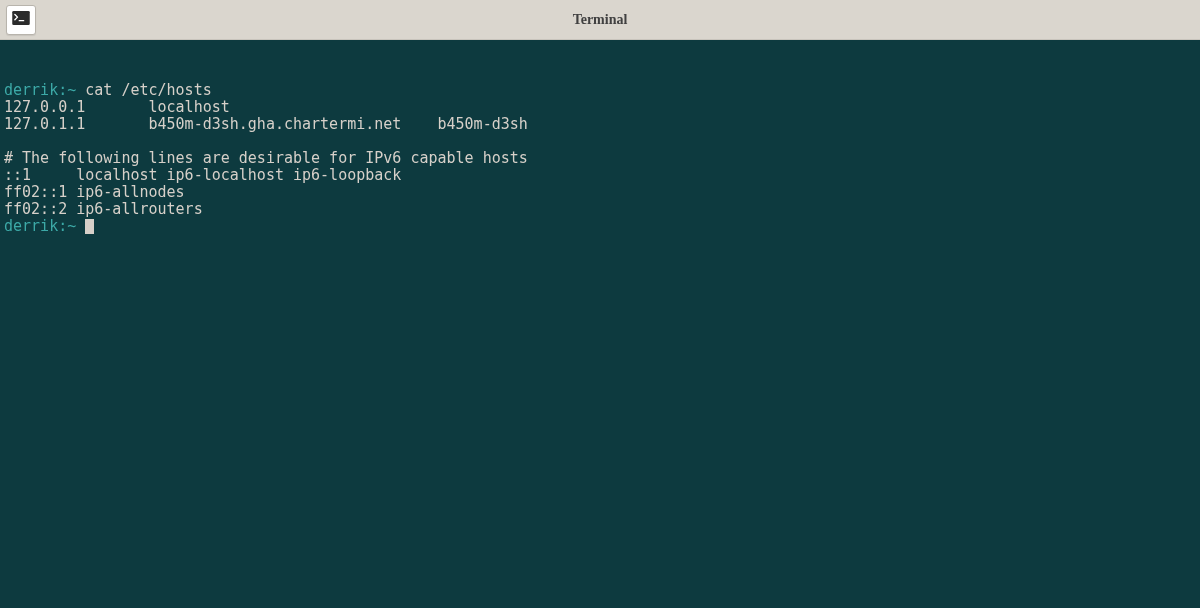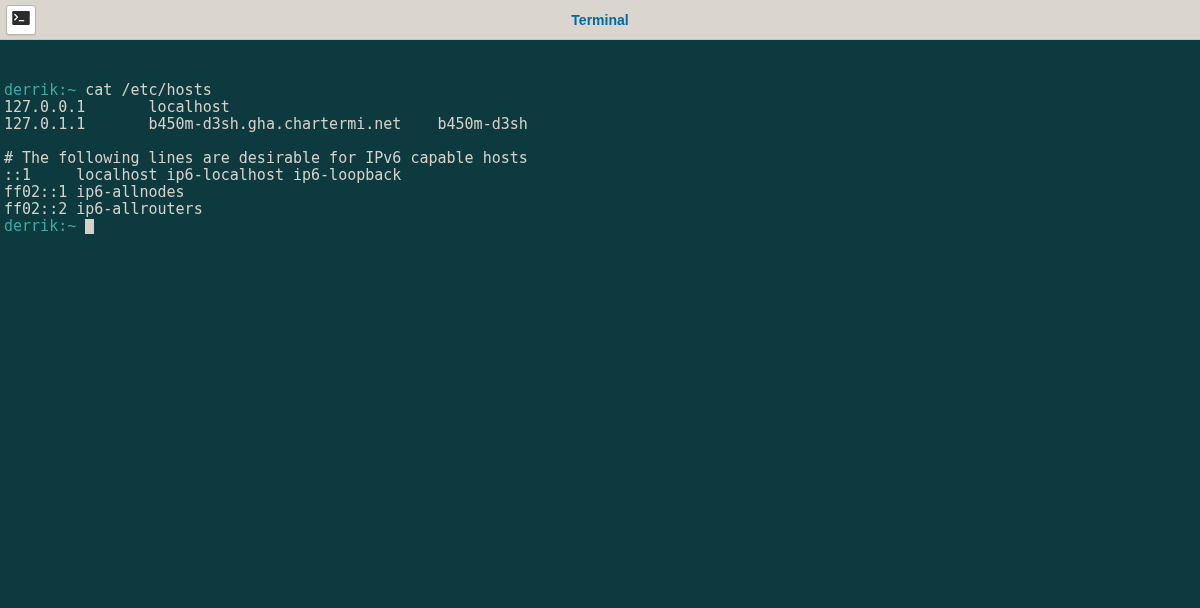--- a/index.html
+++ b/index.html
@@ -37,21 +37,22 @@
     .titlebar-icon-box svg {
       width: 18px;
       height: 14px;
     }
     .titlebar-title {
       position: absolute;
       left: 50%;
       transform: translateX(-50%);
       font-size: 14px;
       font-weight: 700;
-      color: #0369a1;
+      color: #404040;
+      font-family: Liberation Serif, serif;
     }
     .terminal-body {
       background: #0d3a3f;
       width: 100%;
       height: calc(100% - 40px);
       padding: 4px 4px;
       font-family: "DejaVu Sans Mono", "Liberation Mono", monospace;
       font-size: 15px;
       line-height: 17px;
       color: #d6d0c9;

